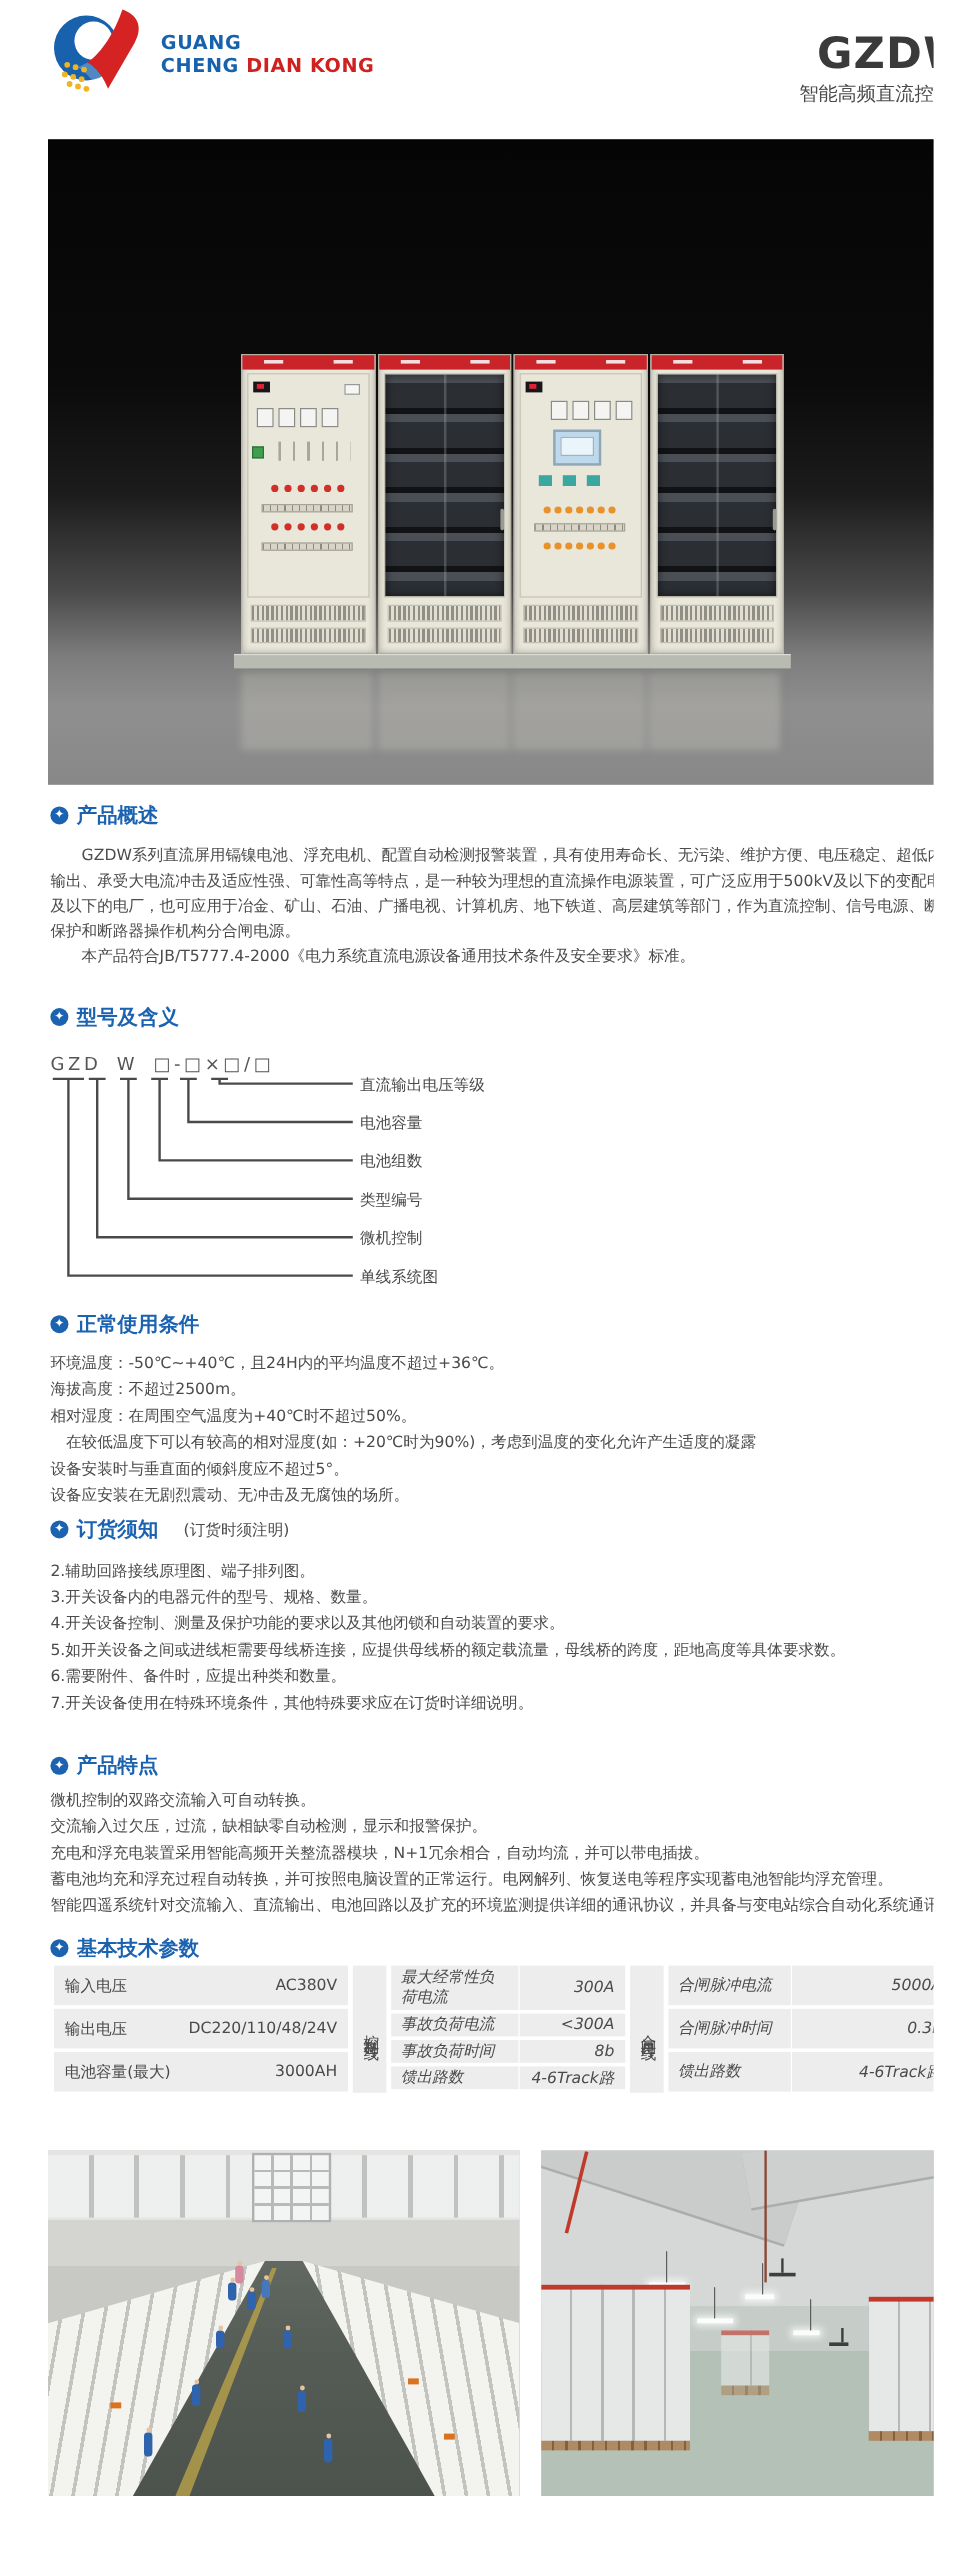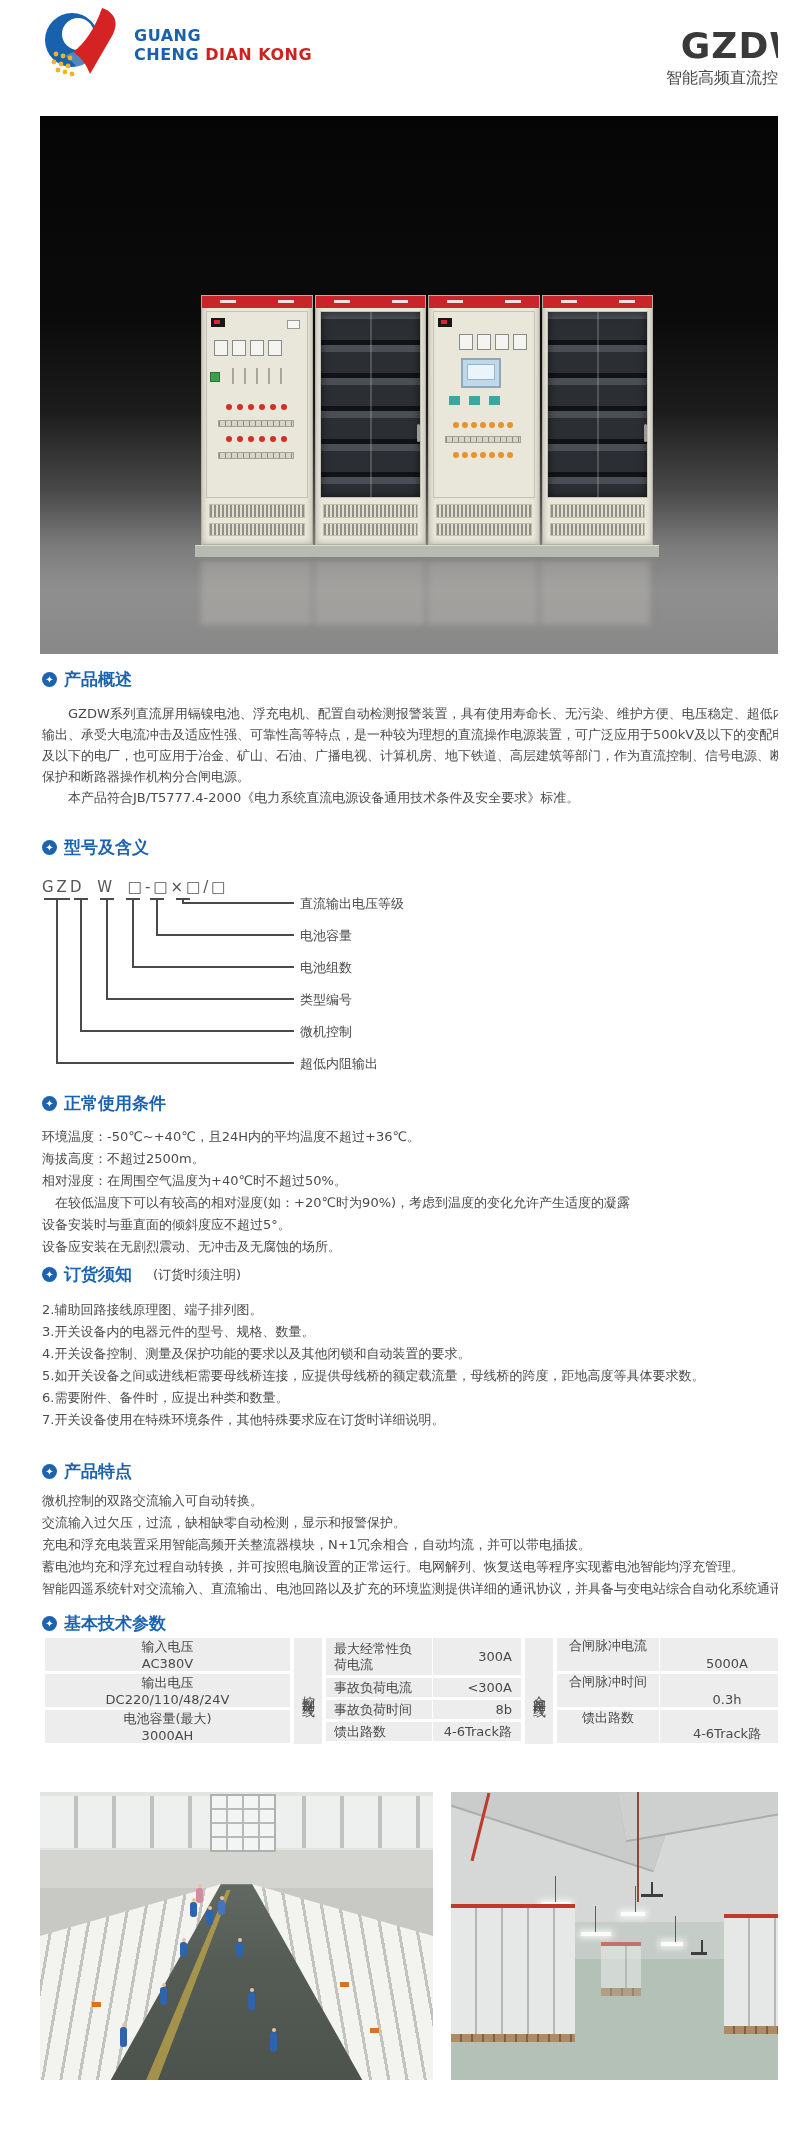--- a/index.html
+++ b/index.html
@@ -66,26 +66,26 @@
   .model-svg { position:absolute; left:0; top:62px; }
   .dlabel { position:absolute; left:258px; font-size:13px; color:#4a4a4a; white-space:nowrap; }
 
   
   .spec-table { position:absolute; left:3px; top:26px; width:774px; height:106px; display:flex; gap:4px; font-size:13px; color:#4a4a4a; }
   .cellcol { display:flex; flex-direction:column; gap:3px; }
   .cell { background:#ededed; display:flex; align-items:center; }
   .cw-left { width:245px; } .cw-left .cell { justify-content:space-between; padding:0 9px; }
   .vbus { width:28px; background:#ededed; display:flex; align-items:center; justify-content:center;
           writing-mode:vertical-lr; text-orientation:upright; letter-spacing:3px; font-size:13px; color:#4a4a4a; }
-  .pair { display:flex; gap:1px; }
+  .pair { display:flex; gap:1px;font-style:italic; }
   .pair .lab { padding:0 8px; line-height:16px; }
   .pair .val { justify-content:flex-end; padding:0 9px; }
   .mid .lab { width:106px; } .mid .val { width:88px; }
   .rgt .lab { width:102px; } .rgt .val { width:134px; }
-  .r-tall { height:37px; } .r-mid { height:19px; } .r-std { height:33px;flex-direction:column; }
+  .r-tall { height:37px; } .r-mid { height:19px; } .r-std { height:33px; }
 
   
   .photo { position:absolute; top:1792px; height:288px; overflow:hidden; background:#cfd0cc; }
   .ph-left { left:18px; width:393px; }
   .ph-right { left:429px; width:369px; }
   .ph-left .wall { position:absolute; inset:0; background:linear-gradient(180deg,#e4e5e3 0 58px,#d4d5d1 58px 96px,#c8c9c4 96px 100%); }
   .ph-left .windows { position:absolute; top:4px; left:0; right:0; height:52px;
       background:repeating-linear-gradient(90deg,#f0f2f1 0 34px,#b6b9b7 34px 38px); opacity:.8; }
   .ph-left .bigwin { position:absolute; left:170px; top:2px; width:66px; height:58px; background:#f3f5f4; border:2px solid #aeb1af;
       background-image:repeating-linear-gradient(90deg,transparent 0 14px,#b7bab8 14px 16px),repeating-linear-gradient(180deg,transparent 0 12px,#b7bab8 12px 14px); }
@@ -246,21 +246,21 @@
         <path d="M65 1 V101 H252"></path>
         <path d="M39 1 V133 H252"></path>
         <path d="M15 1 V165 H252"></path>
       </g>
     </svg>
     <div class="dlabel" style="top:59px;">直流输出电压等级</div>
     <div class="dlabel" style="top:91px;">电池容量</div>
     <div class="dlabel" style="top:123px;">电池组数</div>
     <div class="dlabel" style="top:155px;">类型编号</div>
     <div class="dlabel" style="top:187px;">微机控制</div>
-    <div class="dlabel" style="top:219px;">超低内阻输出</div>
+    <div class="dlabel" style="top:219px;">单线系统图</div>
   </div>
 
   <div class="sec" style="top:1092px;">
     <div class="sec-title">
       <span class="dia">✦</span>
       <span>正常使用条件</span>
     </div>
     <div class="lines" style="margin-top:11px;">
       <div>环境温度：-50℃~+40℃，且24H内的平均温度不超过+36℃。</div>
       <div>海拔高度：不超过2500m。</div>

